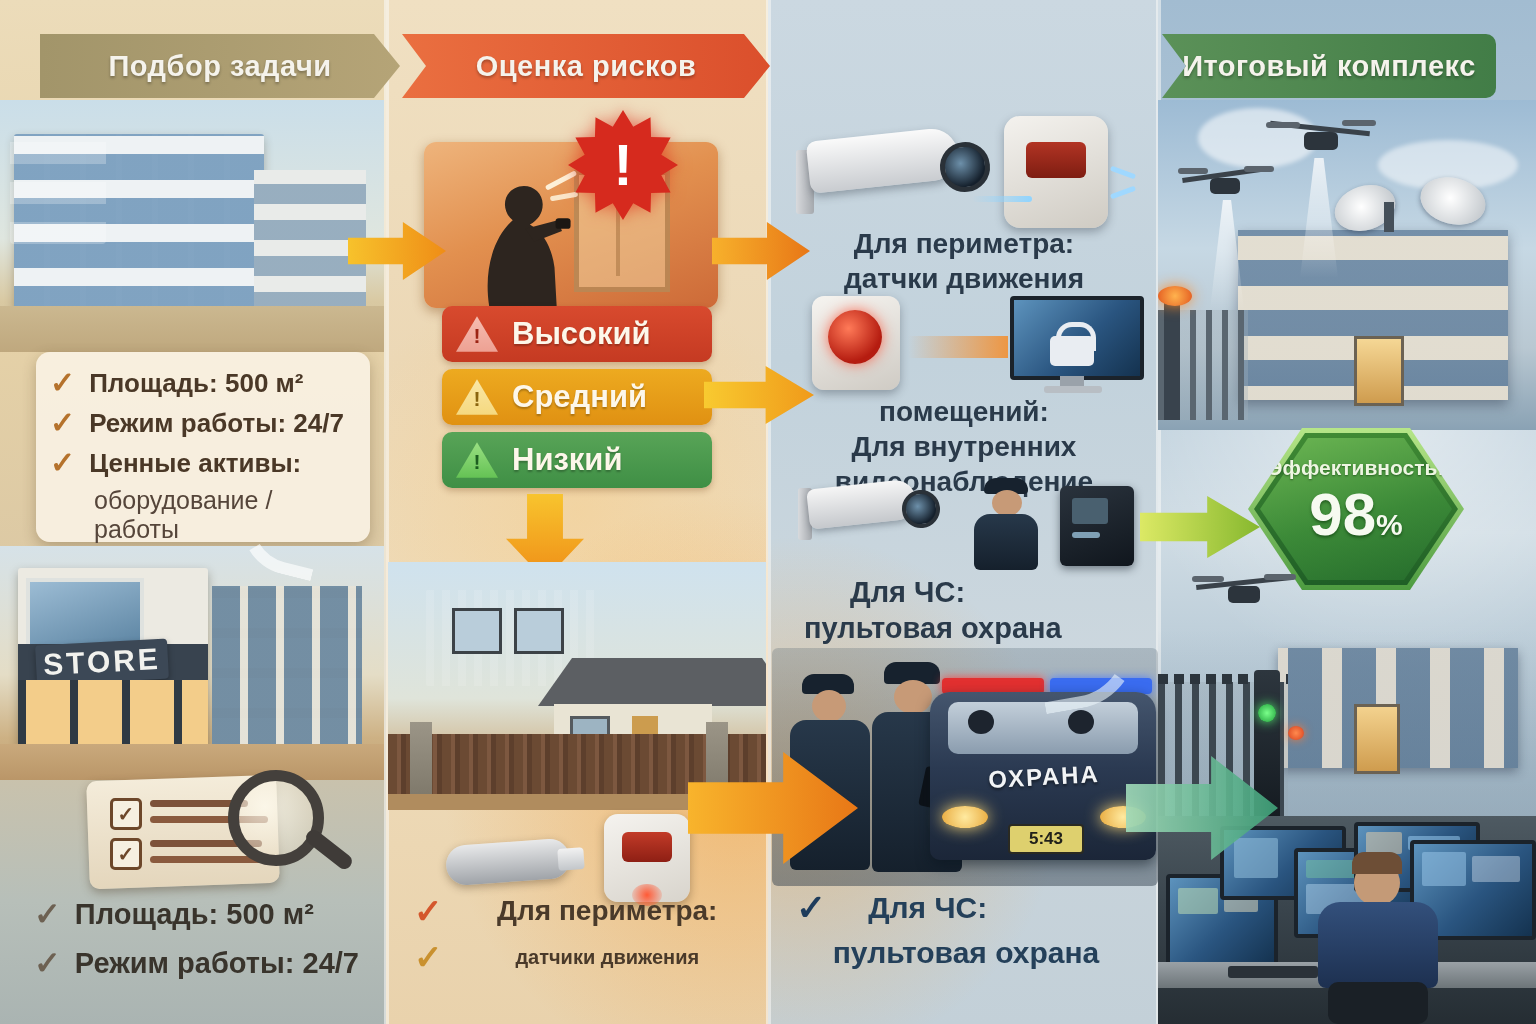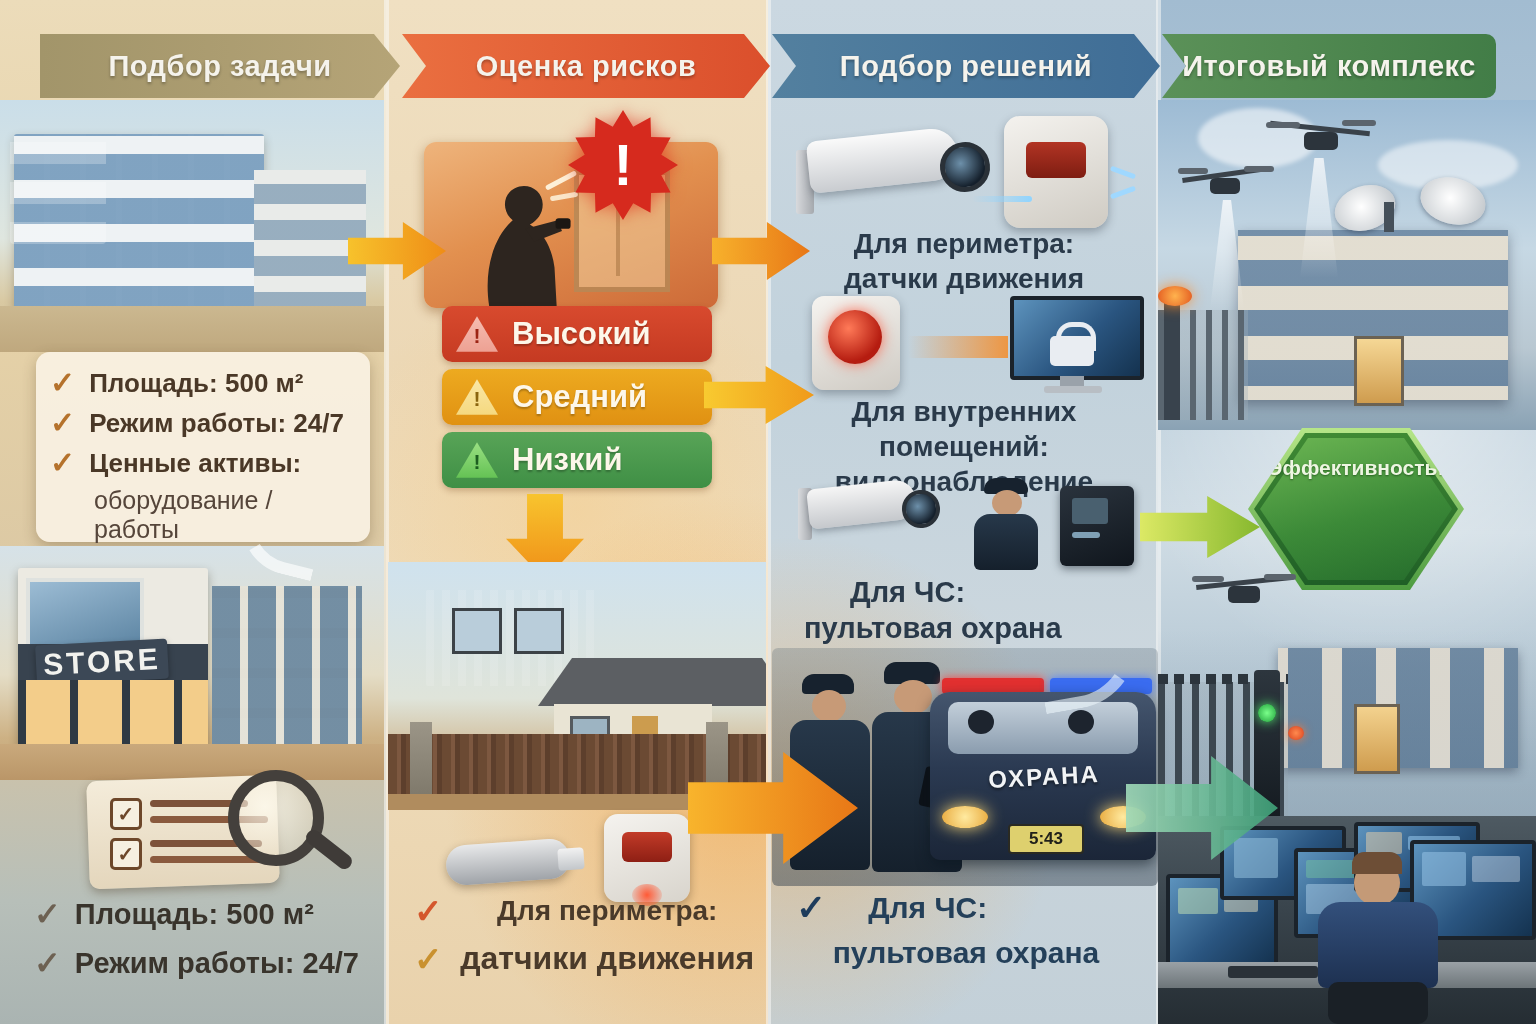--- a/index.html
+++ b/index.html
@@ -215,21 +215,21 @@
     <div class="ab" style="left:186px;top:70px;width:30px;height:22px;border-radius:50%;background:radial-gradient(circle,#ff5a36,rgba(255,90,40,0));"></div>
   </div>
 
   <div class="ab" style="left:414px;top:894px;width:344px;">
     <div class="chkrow" style="margin-bottom:12px;align-items:center;">
       <span class="chk" style="font-size:34px;color:#d4572c;">✓</span>
       <span style="flex:1;text-align:center;font-size:28px;font-weight:bold;color:#4a3a2a;">Для периметра:</span>
     </div>
     <div class="chkrow" style="align-items:center;">
       <span class="chk" style="font-size:34px;color:#c9912f;">✓</span>
-      <span style="flex:1;text-align:center;font-size:32px;font-weight:bold;color:#4a3a2a;">датчики движения</span>
+      <span style="flex:1;text-align:center;font-size:20px;font-weight:bold;color:#4a3a2a;">датчики движения</span>
     </div>
   </div>
 
   <div class="ab" style="left:790px;top:116px;width:350px;height:112px;">
     <div class="ab" style="left:6px;top:34px;width:18px;height:64px;background:linear-gradient(90deg,#d8dadd,#a5a9ae);border-radius:3px;"></div>
     <div class="ab" style="left:18px;top:18px;width:150px;height:52px;border-radius:10px 26px 26px 10px;transform:rotate(-6deg);
          background:linear-gradient(180deg,#fafafa,#c9ccd0);box-shadow:0 4px 8px rgba(40,50,60,.35);"></div>
     <div class="ab" style="left:150px;top:26px;width:40px;height:40px;border-radius:50%;background:radial-gradient(circle at 40% 40%,#6d90aa,#15202c 70%);border:5px solid #2a3138;transform:rotate(-6deg);"></div>
     <div class="ab" style="left:214px;top:0px;width:104px;height:112px;border-radius:16px;
          background:linear-gradient(160deg,#f4f2ee,#cfcbc3);box-shadow:0 4px 10px rgba(40,50,60,.35);"></div>
@@ -248,22 +248,22 @@
          background:linear-gradient(160deg,#f6f4f0,#cfcbc4);box-shadow:0 4px 10px rgba(40,50,60,.35);"></div>
     <div class="ab" style="left:16px;top:14px;width:54px;height:54px;border-radius:50%;background:radial-gradient(circle at 38% 34%,#ff7a58,#b51c10 68%);box-shadow:0 0 14px rgba(255,60,30,.7);"></div>
     <div class="ab" style="left:96px;top:40px;width:100px;height:22px;background:linear-gradient(90deg,rgba(245,140,40,.0),rgba(245,140,40,.85));"></div>
     <div class="ab screen" style="left:198px;top:0px;width:126px;height:76px;"></div>
     <div class="ab" style="left:244px;top:26px;width:30px;height:24px;border:5px solid #e9edf2;border-bottom:none;border-radius:16px 16px 0 0;"></div>
     <div class="ab" style="left:238px;top:40px;width:44px;height:30px;background:#e9edf2;border-radius:5px;"></div>
     <div class="ab" style="left:248px;top:80px;width:24px;height:12px;background:#9aa2aa;"></div>
     <div class="ab" style="left:232px;top:90px;width:58px;height:7px;background:#b8bec4;border-radius:3px;"></div>
   </div>
   <div class="ab sol-text" style="left:786px;top:394px;width:356px;font-size:28px;">
+    <div>помещений:</div>
     <div>Для внутренних</div>
-    <div>помещений:</div>
     <div>видеонаблюдение</div>
   </div>
 
   <div class="ab" style="left:798px;top:478px;width:344px;height:92px;">
     <div class="ab" style="left:0;top:10px;width:14px;height:52px;background:linear-gradient(90deg,#d8dadd,#a5a9ae);border-radius:3px;"></div>
     <div class="ab" style="left:10px;top:6px;width:108px;height:40px;border-radius:8px 20px 20px 8px;transform:rotate(-6deg);
          background:linear-gradient(180deg,#f6f6f6,#c5c8cc);box-shadow:0 3px 7px rgba(40,50,60,.35);"></div>
     <div class="ab" style="left:104px;top:12px;width:30px;height:30px;border-radius:50%;background:radial-gradient(circle at 40% 40%,#6d90aa,#15202c 70%);border:4px solid #2a3138;transform:rotate(-6deg);"></div>
     <div class="ab guard-cap" style="left:186px;top:0px;width:44px;height:16px;"></div>
     <div class="ab guard-head" style="left:194px;top:12px;width:30px;height:26px;"></div>
@@ -346,20 +346,23 @@
 
     <div class="ab" style="left:0;top:210px;width:90px;height:110px;background:repeating-linear-gradient(90deg,#5a6670 0 6px,rgba(160,175,185,.35) 6px 16px);"></div>
     <div class="ab" style="left:6px;top:196px;width:16px;height:124px;background:#39434d;"></div>
     <div class="ab" style="left:0px;top:186px;width:34px;height:20px;border-radius:50%;background:radial-gradient(circle,#ffb34e,#e2571e);box-shadow:0 0 14px rgba(255,140,40,.9);"></div>
   </div>
 
   <div class="ab hex glow-g" style="left:1248px;top:428px;width:216px;height:162px;background:linear-gradient(180deg,#b6e688,#4d9b40);">
     <div class="ab hex" style="left:6px;top:5px;width:204px;height:152px;background:linear-gradient(180deg,#3f8a34,#1f5f26);"></div>
     <div class="ab hex" style="left:12px;top:10px;width:192px;height:142px;background:linear-gradient(165deg,#6cb653 0%,#3c8a38 55%,#256c2c 100%);"></div>
     <div class="ab" style="left:0;top:28px;width:216px;text-align:center;color:#eef6e2;font-size:21px;font-weight:bold;text-shadow:0 1px 2px rgba(0,40,0,.5);">Эффективность:</div>
+    <div class="ab" style="left:0;top:52px;width:216px;text-align:center;color:#f6faf0;text-shadow:0 2px 3px rgba(0,40,0,.5);">
+      <span style="font-size:60px;font-weight:bold;">98</span><span style="font-size:30px;font-weight:bold;">%</span>
+    </div>
   </div>
 
   <div class="ab" style="left:1196px;top:576px;width:96px;height:34px;">
     <div class="ab" style="left:32px;top:10px;width:32px;height:17px;background:#2c343c;border-radius:5px;"></div>
     <div class="ab" style="left:0;top:4px;width:96px;height:5px;background:#3a424a;transform:rotate(-6deg);"></div>
     <div class="ab" style="left:-4px;top:0;width:32px;height:6px;background:#5b646d;border-radius:3px;"></div>
     <div class="ab" style="left:68px;top:-2px;width:32px;height:6px;background:#5b646d;border-radius:3px;"></div>
   </div>
 
   <div class="ab" style="left:1158px;top:630px;width:378px;height:214px;overflow:hidden;">
@@ -414,20 +417,17 @@
   <div class="ab arrow-r glow-g" style="left:1126px;top:756px;width:152px;height:104px;background:linear-gradient(90deg,#9fd8b8,#3f9f78);opacity:.92;"></div>
   <div class="ab" style="left:236px;top:520px;width:70px;height:40px;border-bottom:12px solid rgba(255,255,255,.65);border-left:12px solid transparent;border-radius:0 0 0 60px;transform:rotate(14deg);"></div>
   <div class="ab" style="left:1040px;top:640px;width:90px;height:54px;border-bottom:12px solid rgba(235,245,250,.6);border-right:12px solid transparent;border-radius:0 0 70px 0;transform:rotate(-10deg);"></div>
 
   <div class="ab step chev-r" style="left:40px;width:360px;background:linear-gradient(90deg,#a2956a,#b5a477);">
       <span>Подбор задачи</span>
     </div>
   <div class="ab step chev-lr" style="left:402px;width:368px;background:linear-gradient(90deg,#ea6f40,#db4f2c);">
       <span>Оценка рисков</span>
     </div>
-  <div class="ab step chev-lr" style="left:772px;width:388px;background:linear-gradient(90deg,#53809f,#3f6d96);">
-      <span>Подбор решений</span>
-    </div>
   <div class="ab step chev-l" style="left:1162px;width:334px;background:linear-gradient(90deg,#5b9158,#427d47);border-radius:0 10px 10px 0;">
       <span>Итоговый комплекс</span>
     </div>
 
 </div>
 
 </body></html>

